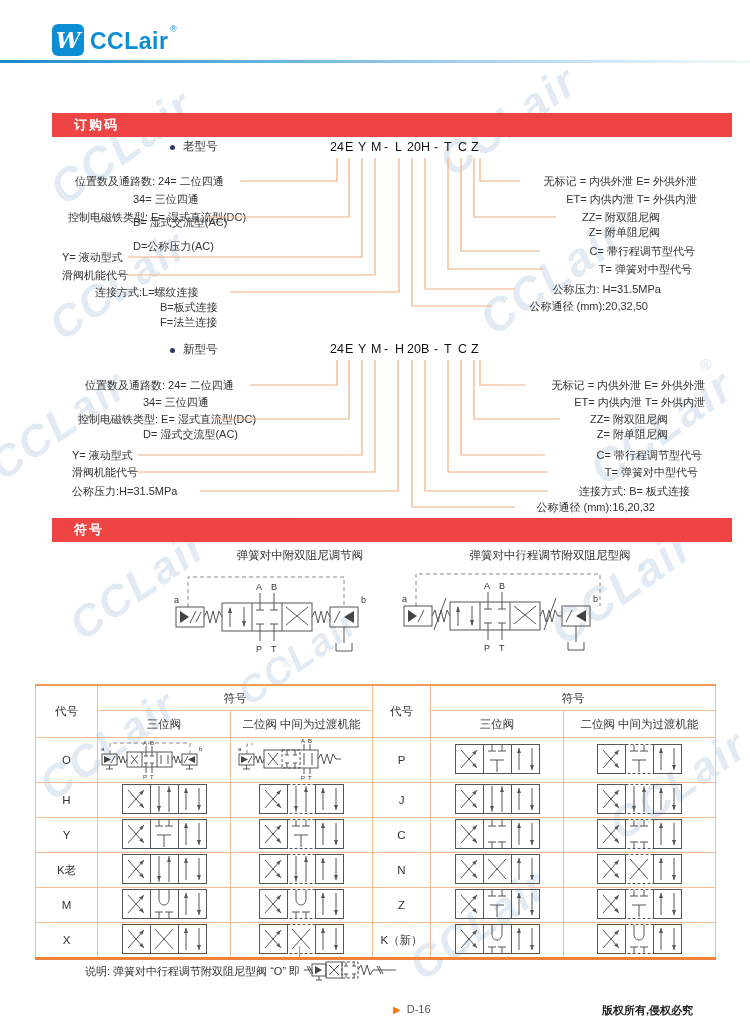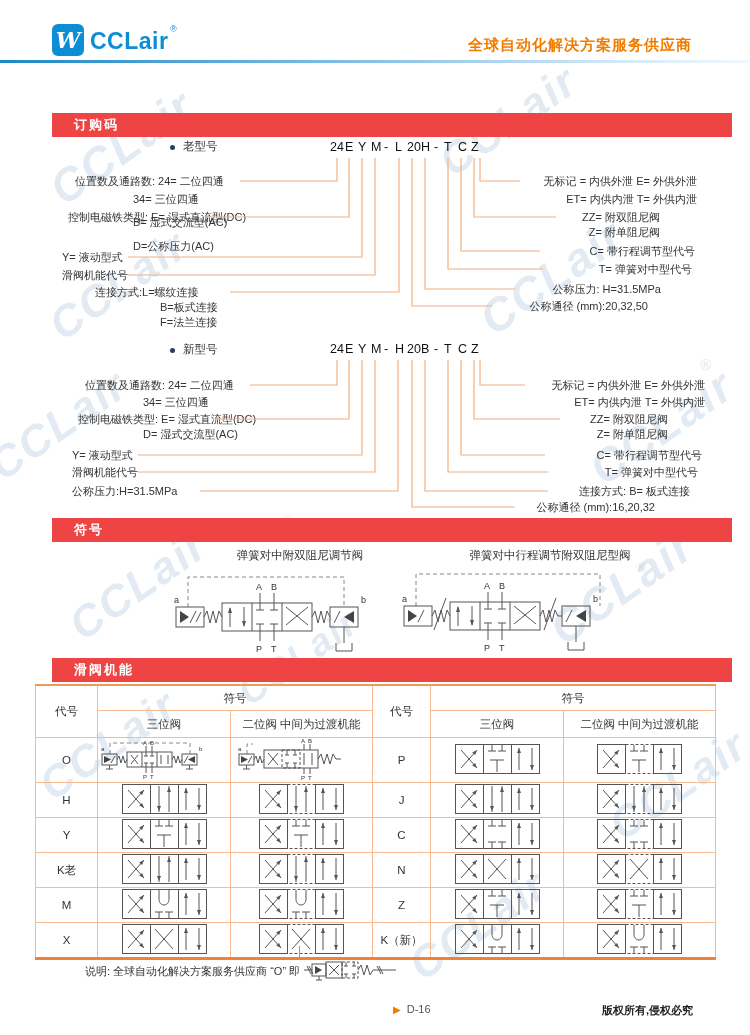--- a/index.html
+++ b/index.html
@@ -74,21 +74,20 @@
       <span class="wm" style="left: 570px; top: 112px; font-size: 14px; transform: none;">®</span>
       <span class="wm" style="left: 282px; top: 656px; font-size: 13px; transform: none;">®</span>
       <span class="wm" style="left: 283px; top: 513px; font-size: 13px; transform: none;">®</span>
       <span class="wm" style="left: 700px; top: 356px; font-size: 15px; transform: none;">®</span>
       <span class="wm" style="left: 636px; top: 560px; font-size: 13px; transform: none;">®</span>
     </div>
 
   <div class="logo-box">W</div>
   <div class="logo-text">CCLair</div>
   <div class="logo-reg">®</div>
-  <div class="tagline">全球自动化解决方案服务供应商</div>
   <div class="rule"></div>
 
   <div class="bar" style="top:113px">订购码</div>
 
   <div class="bullet" style="left:170px;top:145px"></div>
   <div class="model-label" style="left:183px;top:139px">老型号</div>
   <div id="old-code">
       <span class="tok" style="left: 330px; top: 140px;">24</span>
       <span class="tok" style="left: 345px; top: 140px;">E</span>
       <span class="tok" style="left: 358px; top: 140px;">Y</span>
@@ -244,21 +243,20 @@
     <text class="pt9" x="101" y="93">T</text>
     <path class="vs" d="M142,58 L145,52 148,64 151,52 154,64 157,52 160,58 164,58"></path>
     <line class="vs" x1="158" y1="40" x2="146" y2="72"></line>
     <rect class="vb" x="164" y="48" width="28" height="20"></rect>
     <polygon points="188,52 188,64 178,58" fill="#444"></polygon>
     <line class="vs" x1="168" y1="64" x2="174" y2="52"></line>
     <text class="pt9" x="195" y="44">b</text>
     <path class="vs" d="M178,68 V84 M170,84 V92 M186,84 V92 M170,92 H186"></path>
   </svg>
 
-  <div class="bar" style="top:658px">滑阀机能</div>
 
   <table class="spool">
     <colgroup>
       <col style="width:62px">
         <col style="width:133px">
         <col style="width:142px">
       <col style="width:58px">
         <col style="width:133px">
         <col style="width:152px">
     </colgroup>
@@ -624,21 +622,21 @@
               <polygon points="0,0 -5,2 -5,-2" fill="#555" transform="translate(77,26) rotate(90)"></polygon>
               <path class="vs" d="M37,1 V10 C37,18 47,18 47,10 V1 M37,29 V23 M33,23 H41 M47,29 V23 M43,23 H51"></path>
             </svg></td>
         </tr>
       </tbody>
   </table>
 
   <div class="connector"></div>
 
   <div class="note1">
-    <span>说明:  全球自动化解决方案服务供应商 “O” 即</span>
+    <span>说明:  弹簧对中行程调节附双阻尼型阀 “O” 即</span>
     <span id="note-valve"><svg width="92" height="26" viewBox="0 0 92 26">
 <path class="vs" d="M0,13 H8"></path>
           <path class="vs" d="M3,9 L7,17 M5,9 L9,17"></path>
 <rect class="vb" x="8" y="7" width="14" height="12"></rect>
 <polygon points="11,9 11,17 18,13" fill="#444"></polygon>
 <path class="vs" d="M15,19 V23 M12,23 H18"></path>
 <rect class="vb" x="22" y="5" width="16" height="16"></rect>
 <rect class="vb vdash" x="38" y="5" width="16" height="16"></rect>
 <path class="vs" d="M25,18 L35,8 M25,8 L35,18"></path>
 <path class="vs" d="M42,5 V9 M40,9 H44 M50,5 V9 M48,9 H52 M42,21 V17 M40,17 H44 M50,21 V17 M48,17 H52"></path>

